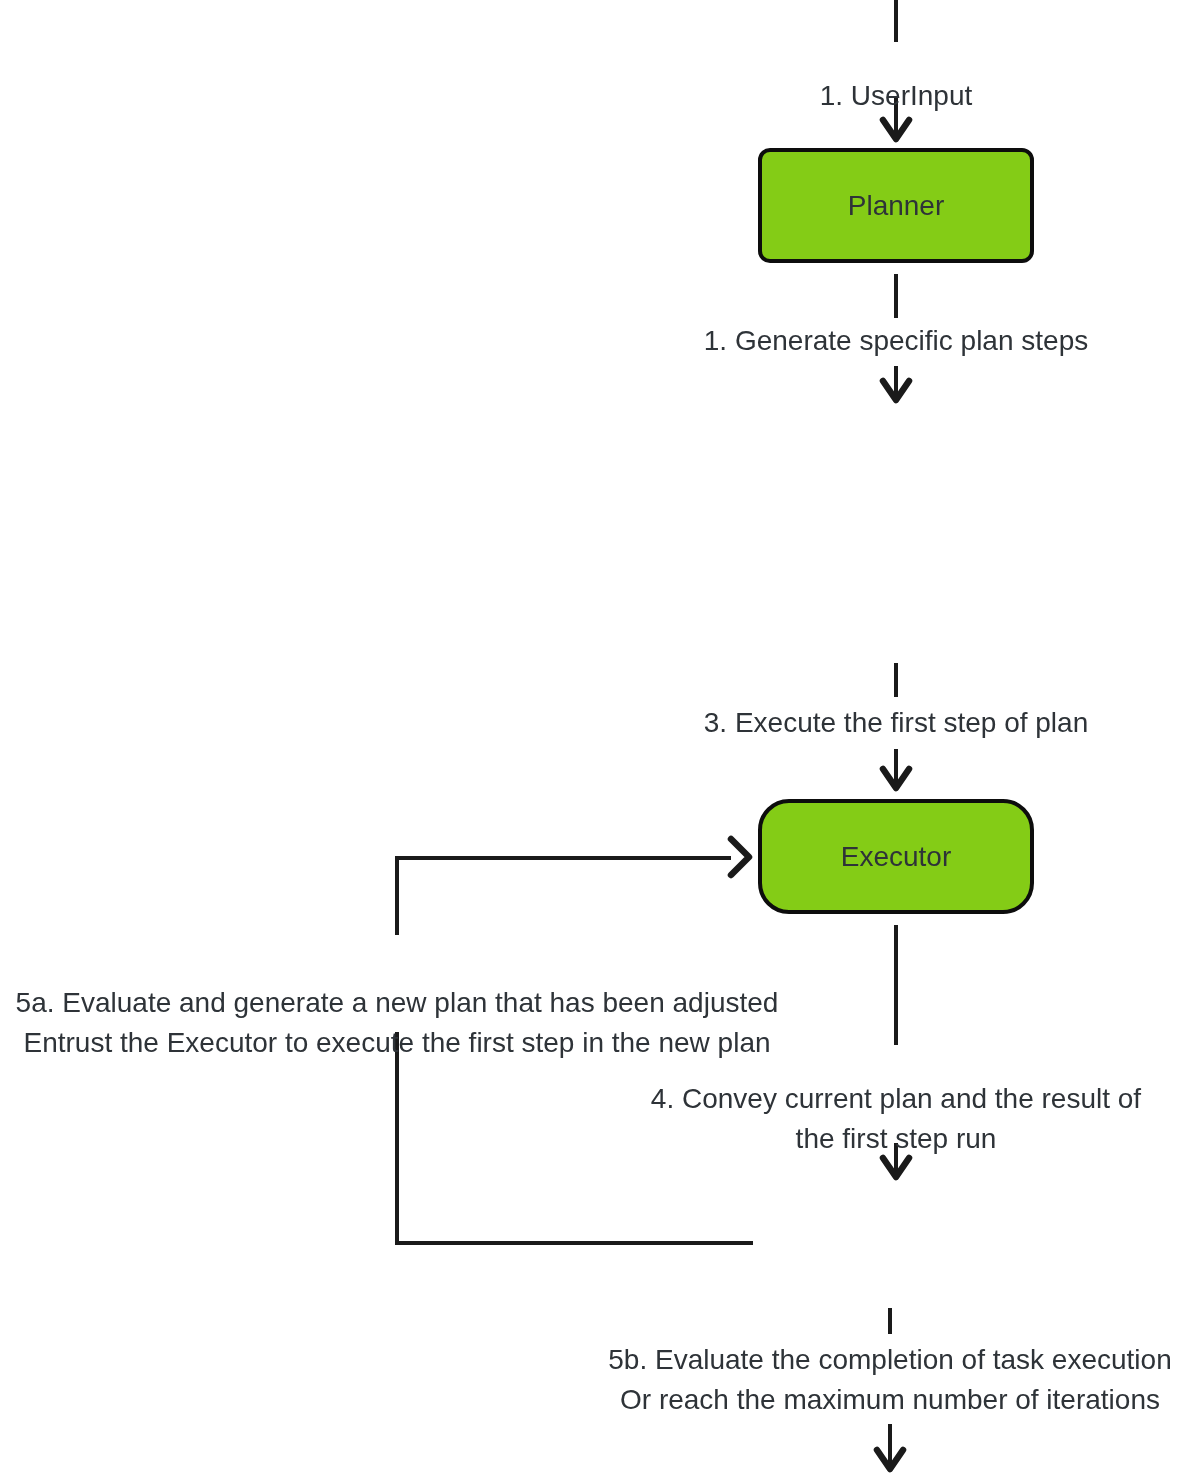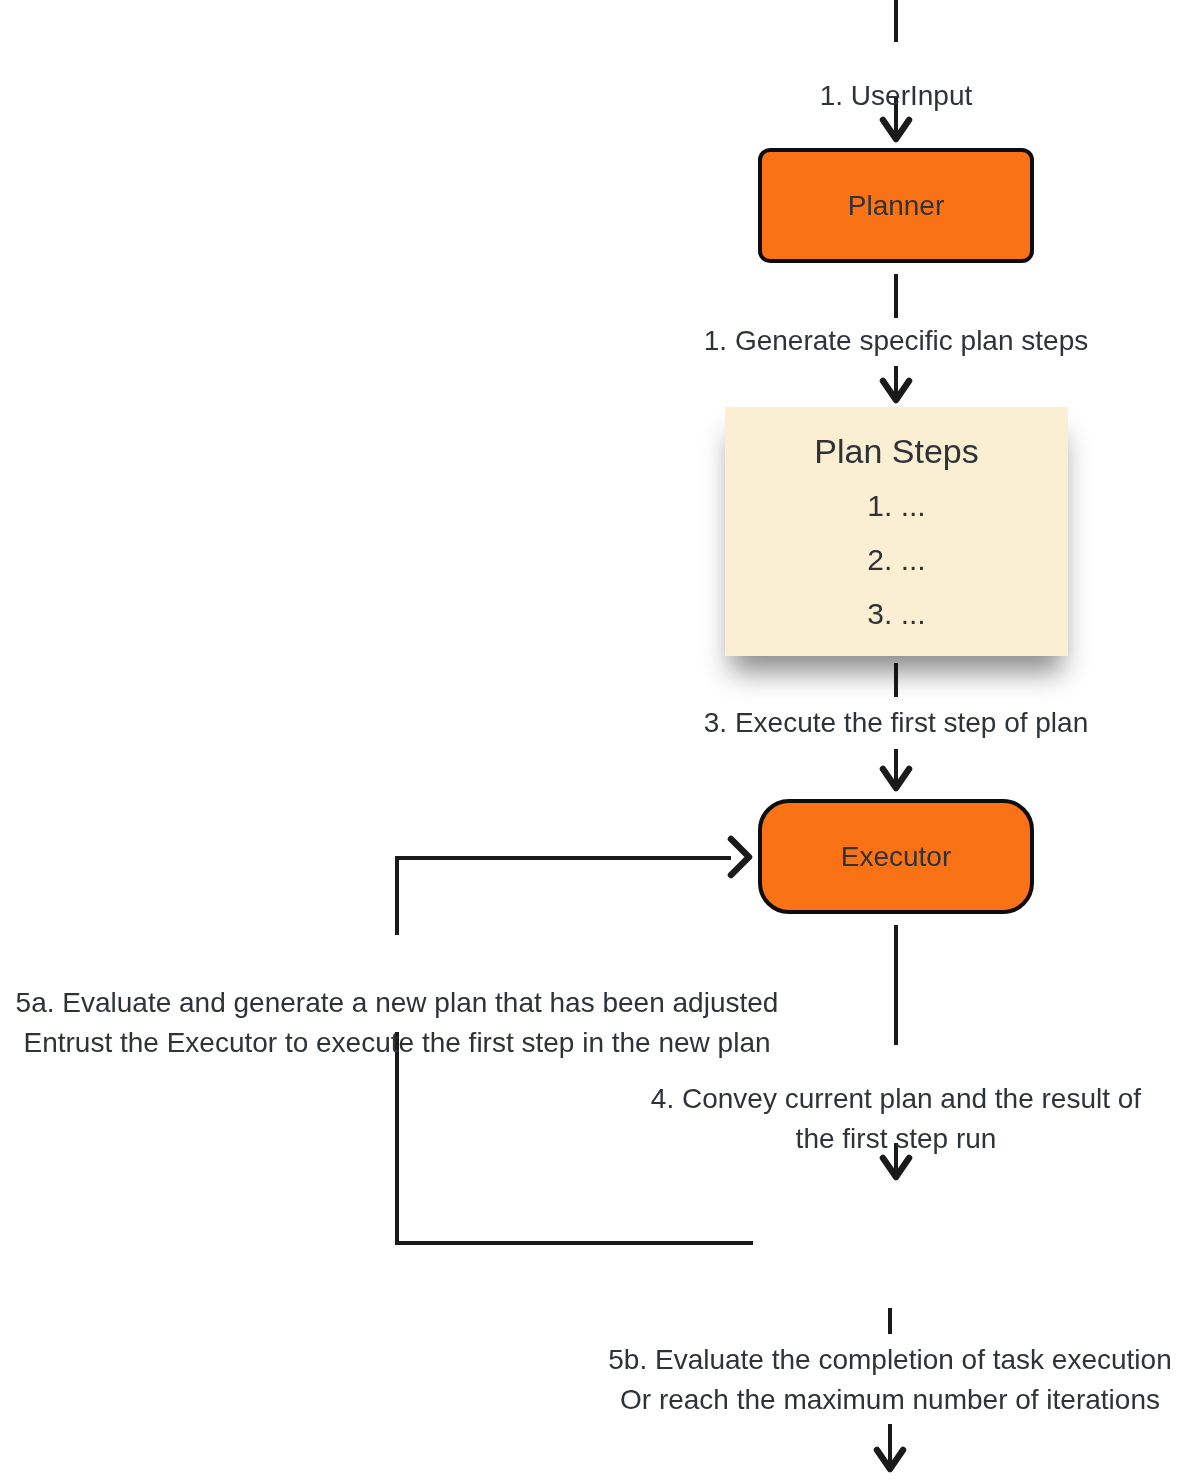--- a/index.html
+++ b/index.html
@@ -20,21 +20,21 @@
     position: absolute;
     left: 0;
     top: 0;
     width: 1192px;
     height: 1480px;
     z-index: 1;
   }
   .node {
     position: absolute;
     z-index: 2;
-    background: #f97316;
+    background: #84cc16;
     border: 4px solid #0d0d0d;
     border-radius: 12px;
     display: flex;
     align-items: center;
     justify-content: center;
     font-size: 28px;
     color: #2e3338;
     box-sizing: border-box;
   }
   .node-planner   { left: 758px; top: 148px;  width: 276px; height: 115px; }
@@ -116,28 +116,20 @@
       <path d="M883 1158 L896 1177 L909 1158"></path>
       <path d="M877 1450 L890 1469 L903 1450"></path>
       <path d="M731 839 L749 857 L731 875"></path>
     </g>
   </svg>
 
   <div class="node node-planner">
     <span>Planner</span>
   </div>
 
-  <div class="node-plansteps">
-    <div class="plansteps-title">Plan Steps</div>
-    <div class="plansteps-items">
-      <div>1. ...</div>
-      <div>2. ...</div>
-      <div>3. ...</div>
-    </div>
-  </div>
 
   <div class="node node-executor">
     <span>Executor</span>
   </div>
 
 
   <div class="edge-label lbl-step1">1. UserInput</div>
 
   <div class="edge-label lbl-step2">1. Generate specific plan steps</div>
 

